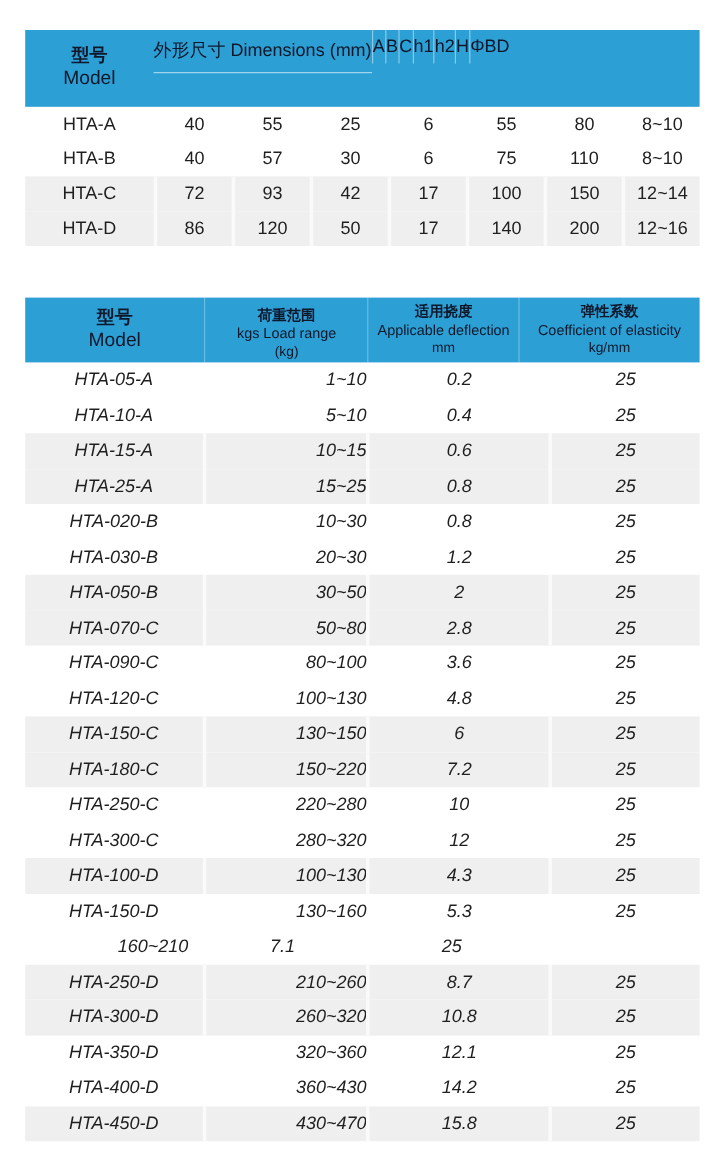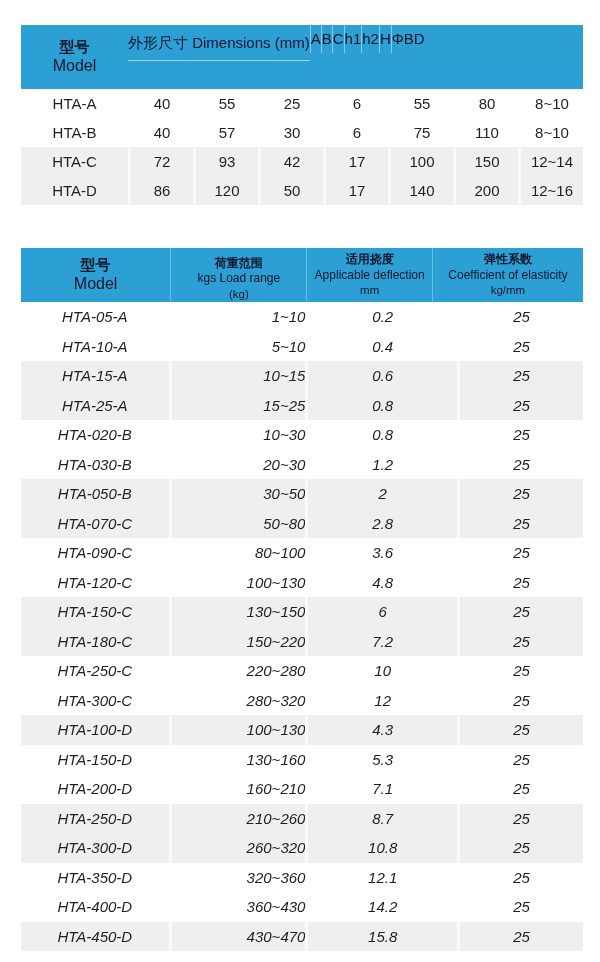--- a/index.html
+++ b/index.html
@@ -258,21 +258,20 @@
           <div class="cell col-coef">4.3</div>
           <div class="cell col-defl">25</div>
         </div>
         <div class="row spec-row">
           <div class="cell col-model">HTA-150-D</div>
           <div class="cell col-load">130~160</div>
           <div class="cell col-coef">5.3</div>
           <div class="cell col-defl">25</div>
         </div>
         <div class="row spec-row">
-          <div class="cell col-model">HTA-200-D</div>
           <div class="cell col-load">160~210</div>
           <div class="cell col-coef">7.1</div>
           <div class="cell col-defl">25</div>
         </div>
         <div class="row spec-row shaded">
           <div class="cell col-model">HTA-250-D</div>
           <div class="cell col-load">210~260</div>
           <div class="cell col-coef">8.7</div>
           <div class="cell col-defl">25</div>
         </div>

